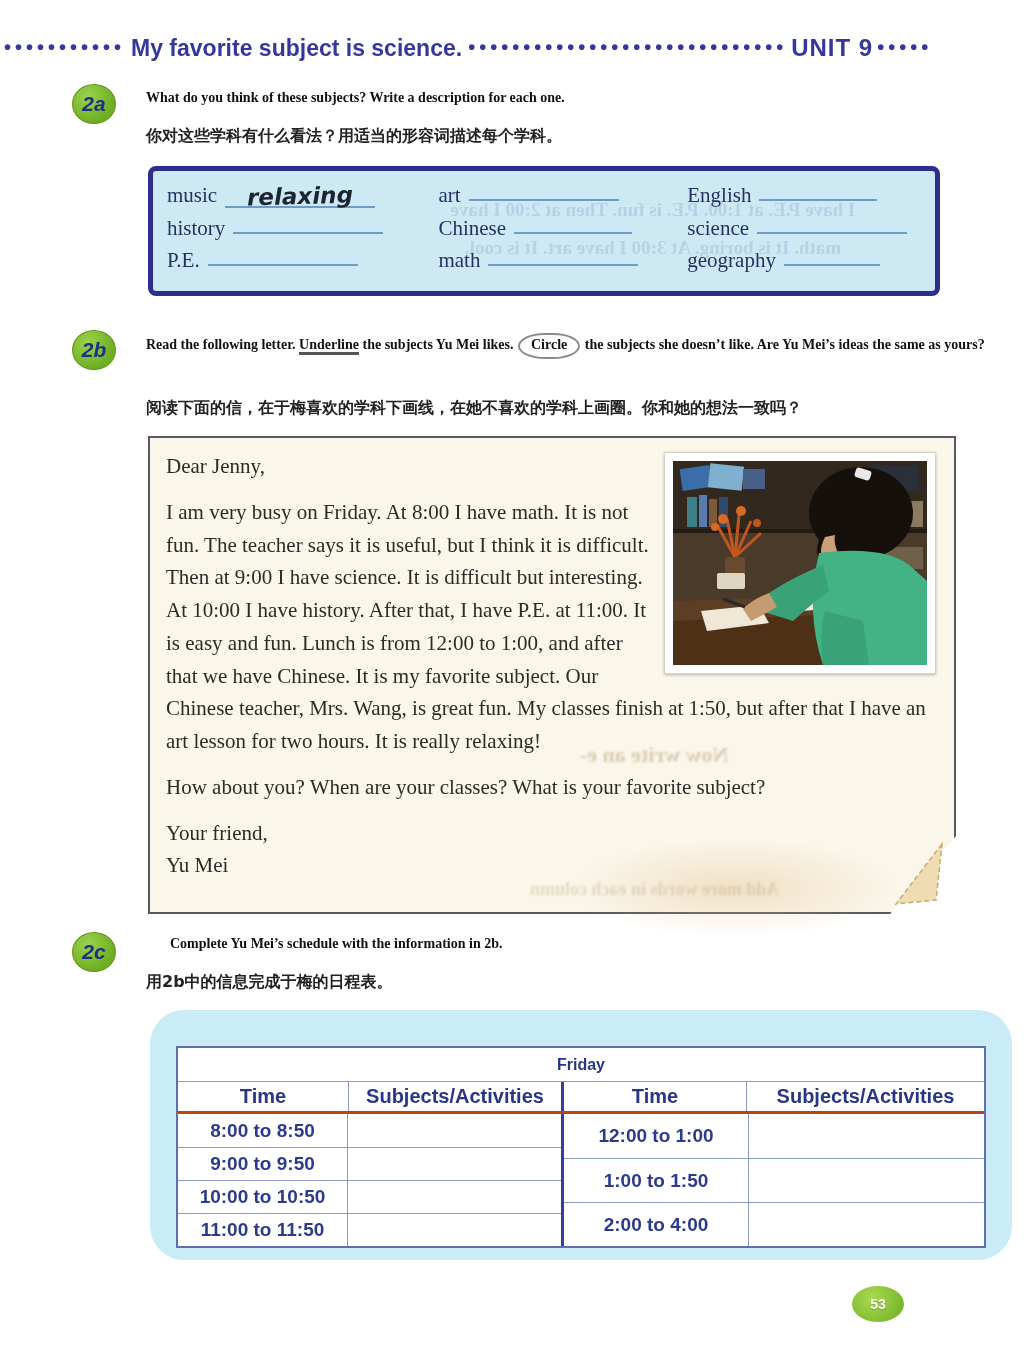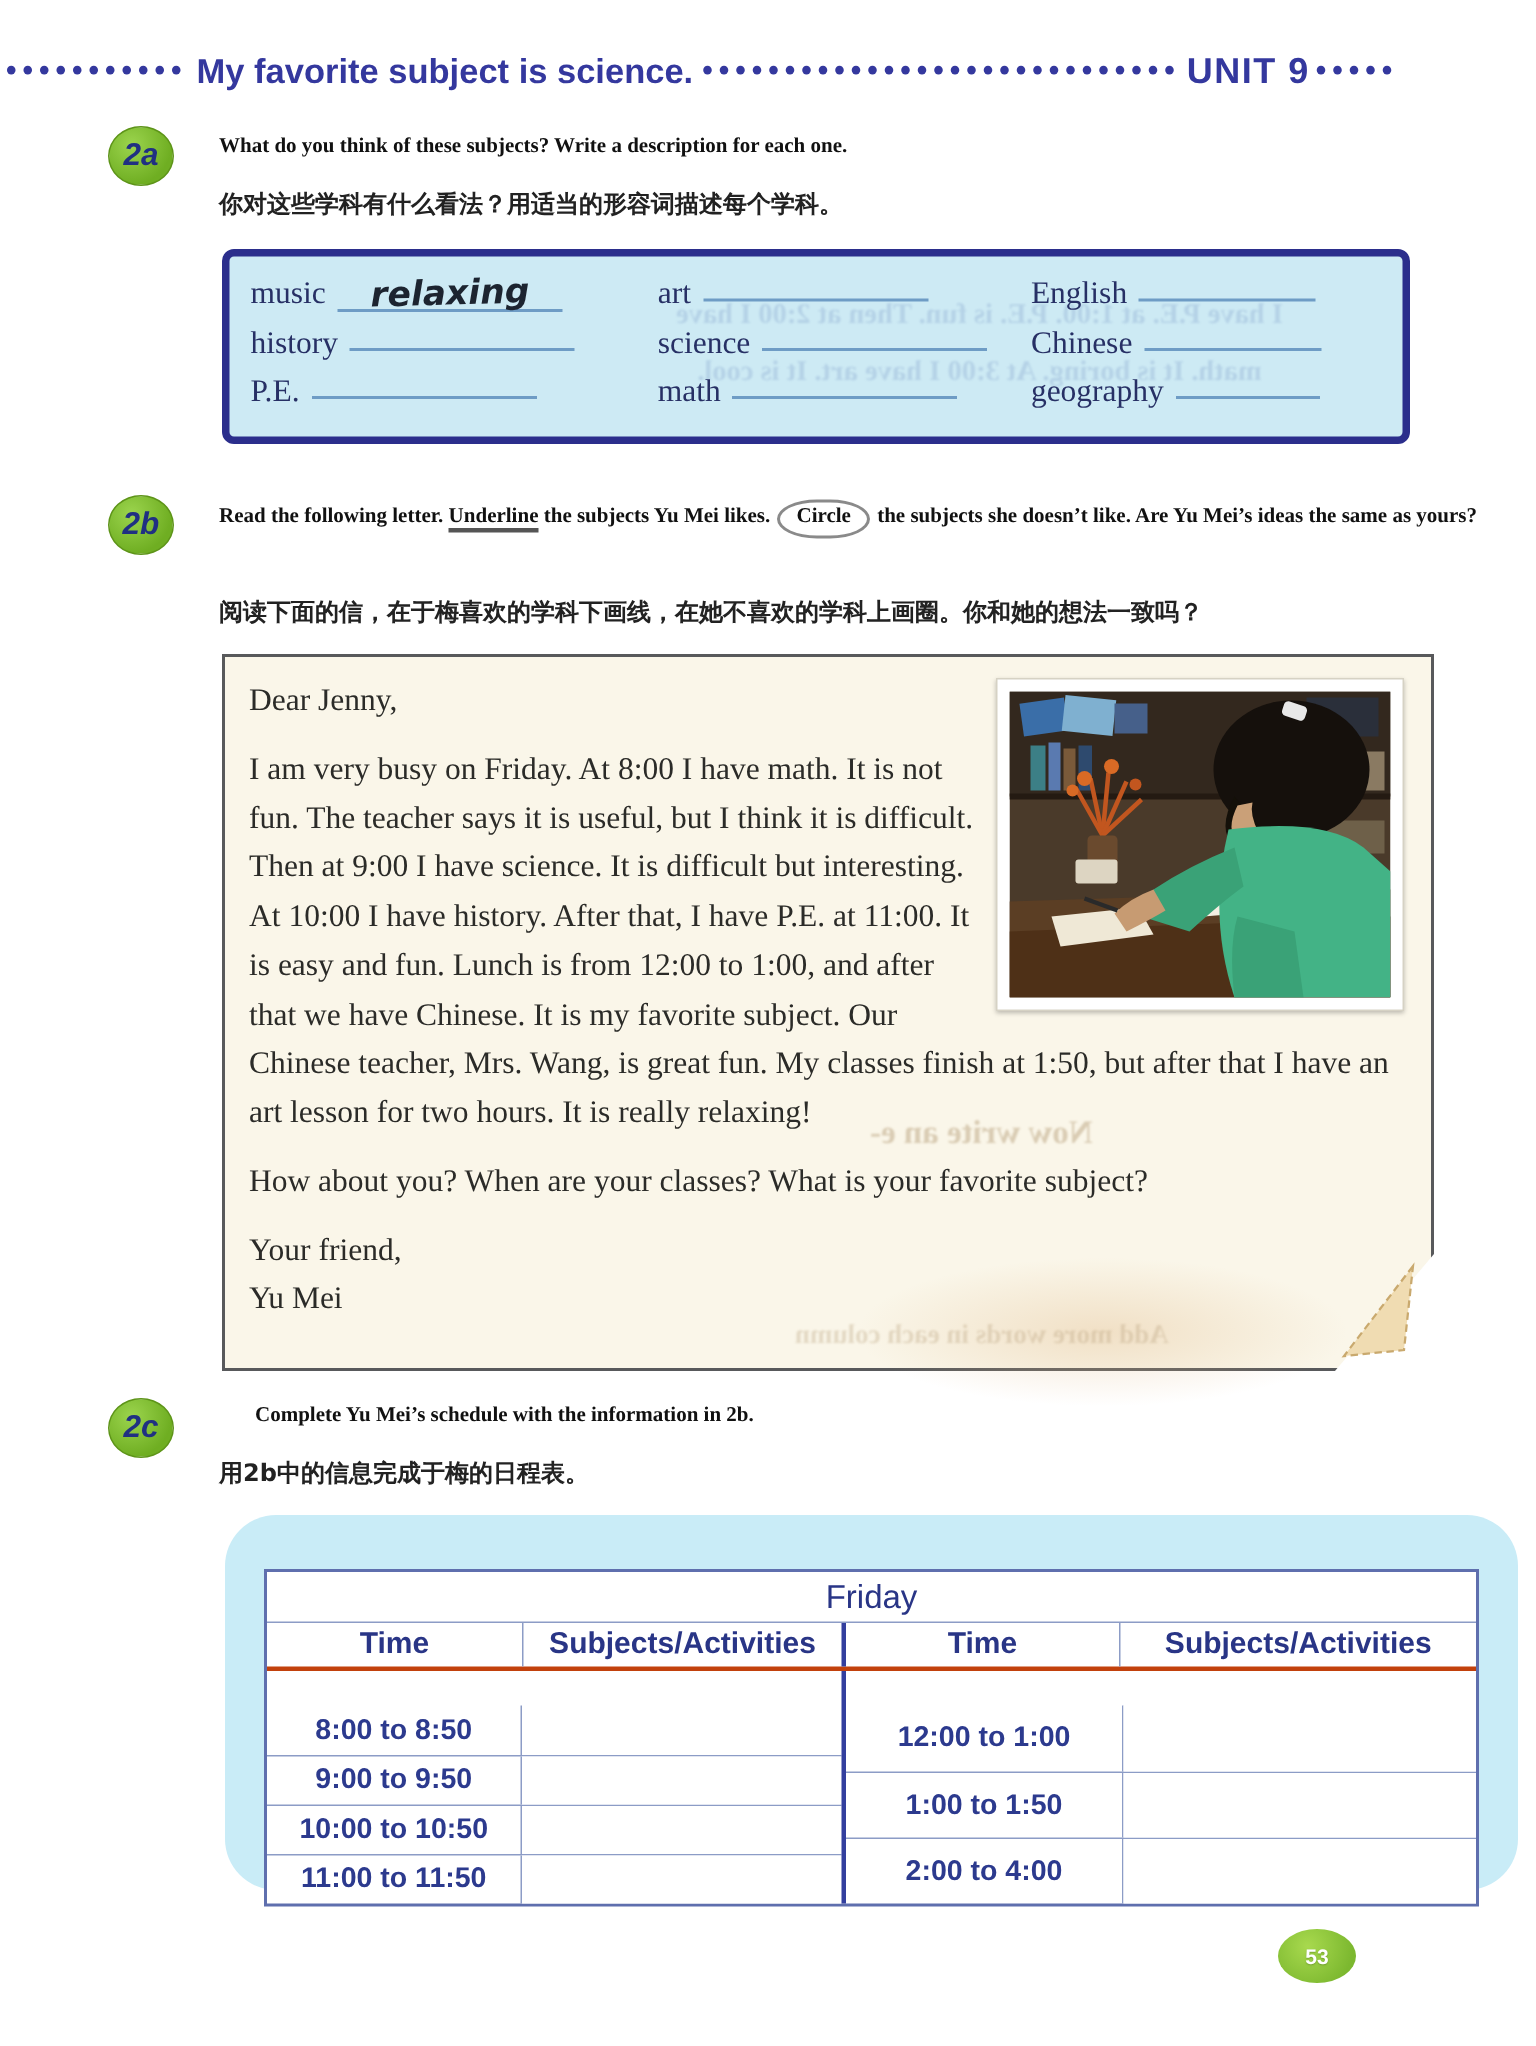--- a/index.html
+++ b/index.html
@@ -124,39 +124,39 @@
     position:absolute; left:150px; top:1010px; width:862px; height:250px;
     background:#c9ecf7; border-radius:34px;
   }
   .sched {
     position:absolute; left:26px; top:36px; width:810px;
     background:#ffffff; border:2px solid #5f6fae;
     font-family:"Liberation Sans", sans-serif; color:#293586;
   }
   .sched-title {
     height:34px; line-height:34px; text-align:center;
-    font-size:22px; font-weight:normal;
+    font-size:16px; font-weight:bold;
     border-bottom:1px solid #8c9cc6;
   }
   .sched-head {
     display:grid; grid-template-columns:170px 213px 185px 238px;
     height:32px; border-bottom:3px solid #c2410c;
   }
   .sched-head > div {
     display:flex; align-items:center; justify-content:center;
     font-size:20px; font-weight:bold;
   }
   .sched-head > div:nth-child(2) { border-left:1px solid #8c9cc6; }
   .sched-head > div:nth-child(3) { border-left:3px solid #333f9e; }
   .sched-head > div:nth-child(4) { border-left:1px solid #8c9cc6; }
   .sched-body { display:flex; }
   .half.left  { width:383px; }
   .half.right { width:423px; border-left:3px solid #333f9e; }
   .srow { display:grid; border-top:1px solid #8c9cc6; }
-  .srow:first-child { border-top:none;margin-top:23px; }
+  .srow:first-child { border-top:none; }
   .half.left  .srow { grid-template-columns:170px 1fr; height:33px; }
   .half.right .srow { grid-template-columns:185px 1fr; height:44px; }
   .srow .t {
     display:flex; align-items:center; justify-content:center;
     font-size:19px; font-weight:600; color:#2c3a8e;
     border-right:1px solid #8c9cc6;
   }
   .srow .s { background:#fff; }
 
   
@@ -200,26 +200,26 @@
   <div class="subj-cell">
     <span class="subj-label">English</span>
     <span class="subj-blank short"><span class="subj-value"></span></span>
   </div>
 
   <div class="subj-cell">
     <span class="subj-label">history</span>
     <span class="subj-blank"><span class="subj-value"></span></span>
   </div>
   <div class="subj-cell">
-    <span class="subj-label">science</span>
-    <span class="subj-blank"><span class="subj-value"></span></span>
-  </div>
-  <div class="subj-cell">
     <span class="subj-label">Chinese</span>
     <span class="subj-blank short"><span class="subj-value"></span></span>
+  </div>
+  <div class="subj-cell">
+    <span class="subj-label">science</span>
+    <span class="subj-blank"><span class="subj-value"></span></span>
   </div>
 
   <div class="subj-cell">
     <span class="subj-label">P.E.</span>
     <span class="subj-blank"><span class="subj-value"></span></span>
   </div>
   <div class="subj-cell">
     <span class="subj-label">math</span>
     <span class="subj-blank"><span class="subj-value"></span></span>
   </div>

